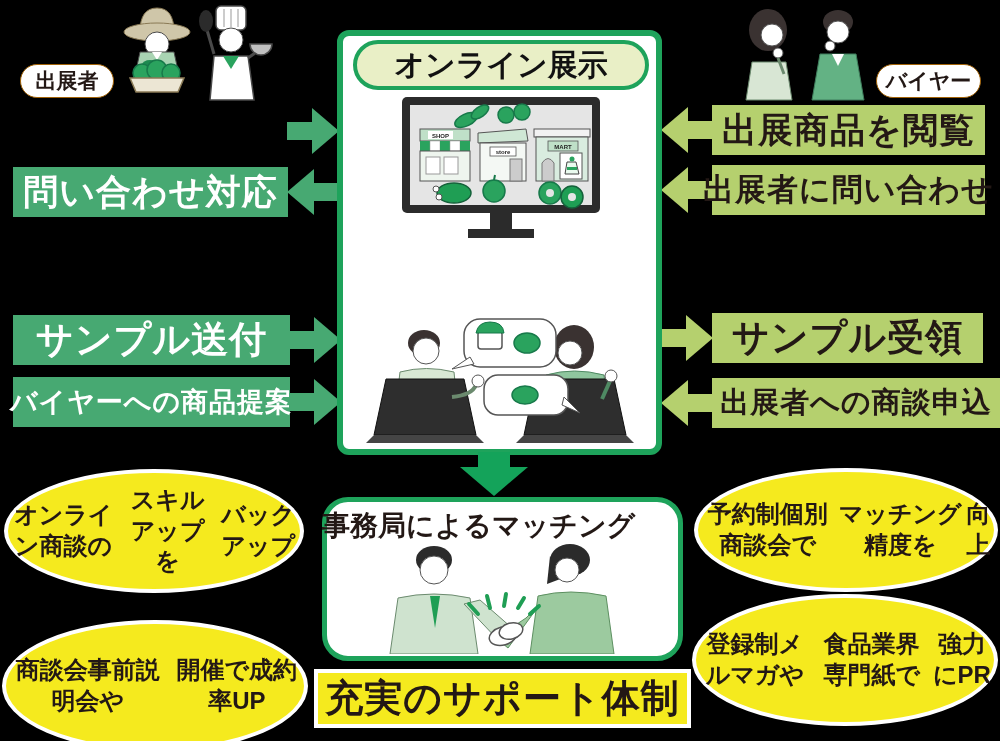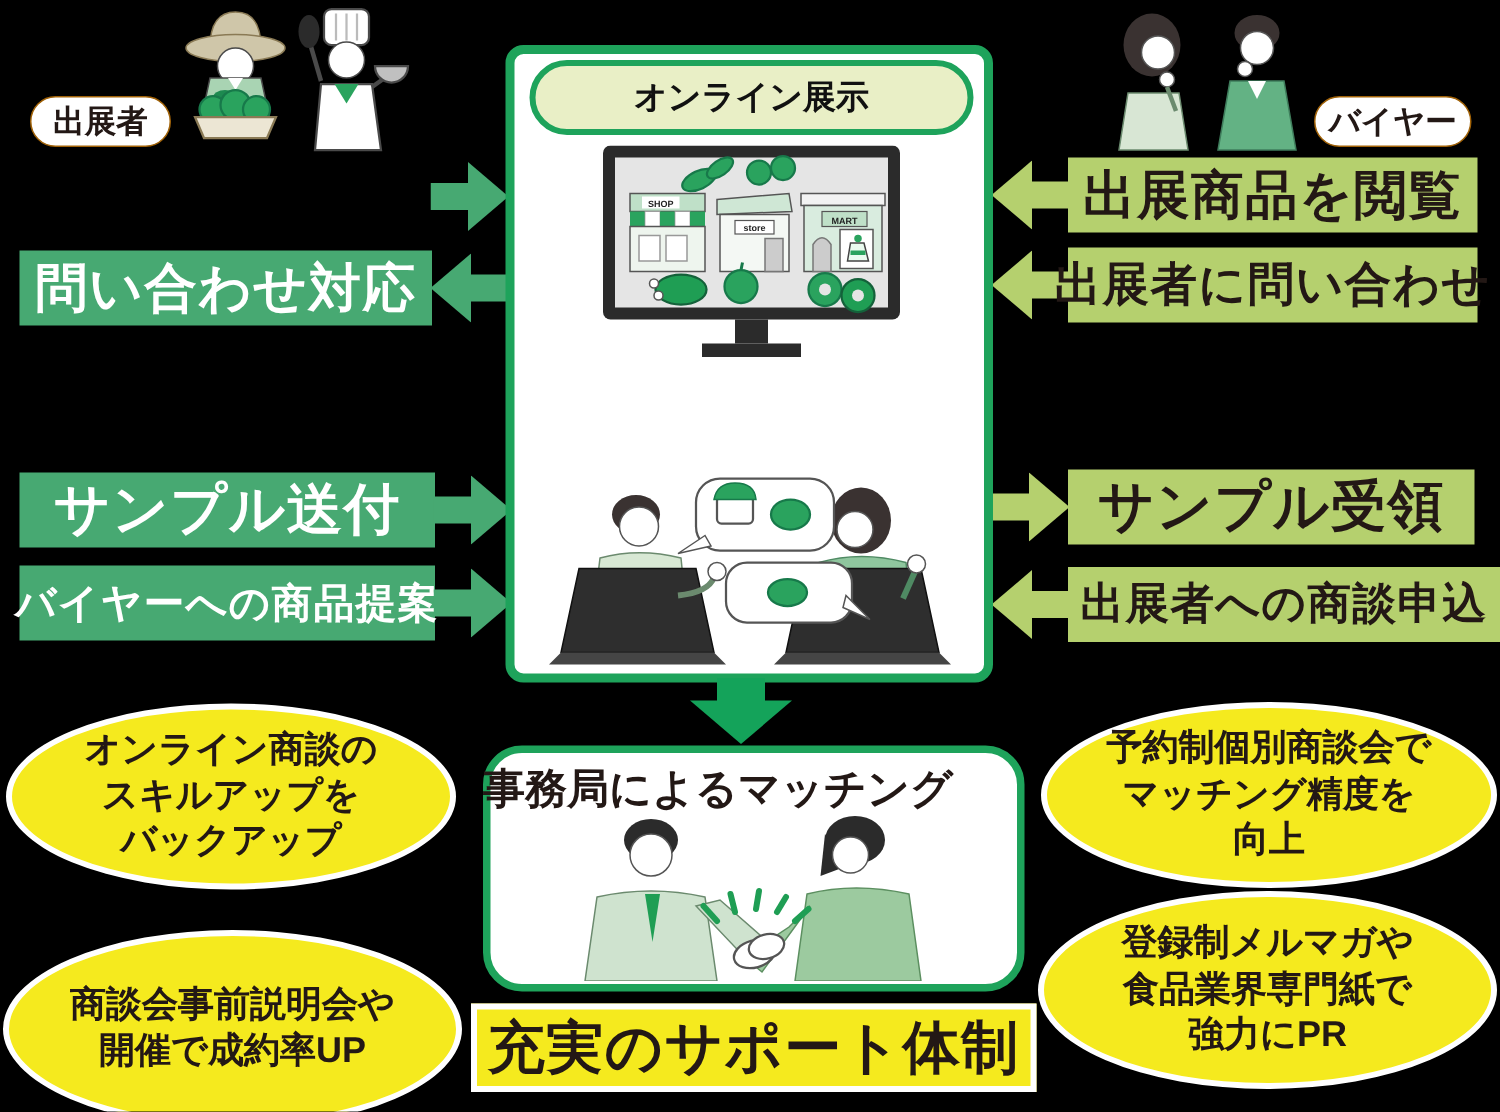--- a/index.html
+++ b/index.html
@@ -9,21 +9,21 @@
   .abs{position:absolute;box-sizing:border-box;}
   .bar{display:flex;align-items:center;justify-content:center;font-weight:bold;letter-spacing:1px;white-space:nowrap;}
   .bar.green{background:var(--green);color:#ffffff;}
   .bar.lime{background:var(--lime);color:var(--text-dark);}
   .pill{display:flex;align-items:center;justify-content:center;font-weight:bold;color:#111;
         border:4px solid var(--green-border);border-radius:26px;white-space:nowrap;}
   .panel{background:#ffffff;border:6px solid var(--green-border);border-radius:12px;}
   .grouplabel{display:flex;align-items:center;justify-content:center;background:#fff;color:var(--text-dark);
         border:1px solid #a16207;border-radius:18px;font-weight:bold;font-size:21px;white-space:nowrap;}
   .bubble{background:var(--yellow);border:4px solid #ffffff;border-radius:50%;
-        display:flex;flex-direction:column;align-items:center;justify-content:center;
+        display:flex;align-items:center;justify-content:center;
         text-align:center;font-weight:bold;font-size:24px;line-height:1.28;color:var(--text-dark);}
   .banner{background:var(--yellow);border:4px solid #ffffff;display:flex;align-items:center;justify-content:center;
         font-weight:bold;font-size:38px;color:var(--text-dark);letter-spacing:1px;white-space:nowrap;}
   .title{font-weight:bold;color:var(--text-dark);text-align:left;white-space:nowrap;}
 </style>
 </head>
 <body>
 
 <div id="stage">
 
@@ -114,21 +114,21 @@
   <div class="abs bar lime" style="left:712px;top:313px;width:271px;height:50px;font-size:37px;">サンプル受領</div>
 
   <svg class="abs" style="left:661px;top:380px;" width="52" height="46" viewBox="0 0 52 46">
     <rect x="25" y="14" width="27" height="18" style="fill:var(--lime)"></rect>
       <polygon points="27,0 0,23 27,46" style="fill:var(--lime)"></polygon>
   </svg>
   <div class="abs bar lime" style="left:712px;top:378px;width:288px;height:50px;font-size:29px;">出展者への商談申込</div>
 
   <div class="abs panel" style="left:337px;top:30px;width:325px;height:425px;"></div>
 
-  <div class="abs pill" style="left:353px;top:40px;width:296px;height:50px;font-size:22px;background:var(--pill-exhibition-bg);">オンライン展示</div>
+  <div class="abs pill" style="left:353px;top:40px;width:296px;height:50px;font-size:30px;background:var(--pill-exhibition-bg);">オンライン展示</div>
 
   <svg class="abs" style="left:402px;top:97px;" width="198" height="145" viewBox="0 0 198 145">
     <rect x="0" y="0" width="198" height="116" rx="5" fill="#2b2b2b"></rect>
     <rect x="8" y="8" width="182" height="100" fill="#e5e5e5"></rect>
     <rect x="88" y="116" width="22" height="16" fill="#2b2b2b"></rect>
     <rect x="66" y="132" width="66" height="9" fill="#2b2b2b"></rect>
 
     <rect x="18" y="32" width="50" height="12" fill="#bfe0c8" stroke="#555" stroke-width="1"></rect>
     <rect x="26" y="34" width="25" height="8" fill="#ffffff"></rect>
     <text x="38.5" y="41" font-size="6" font-weight="bold" text-anchor="middle" fill="#222">SHOP</text>

